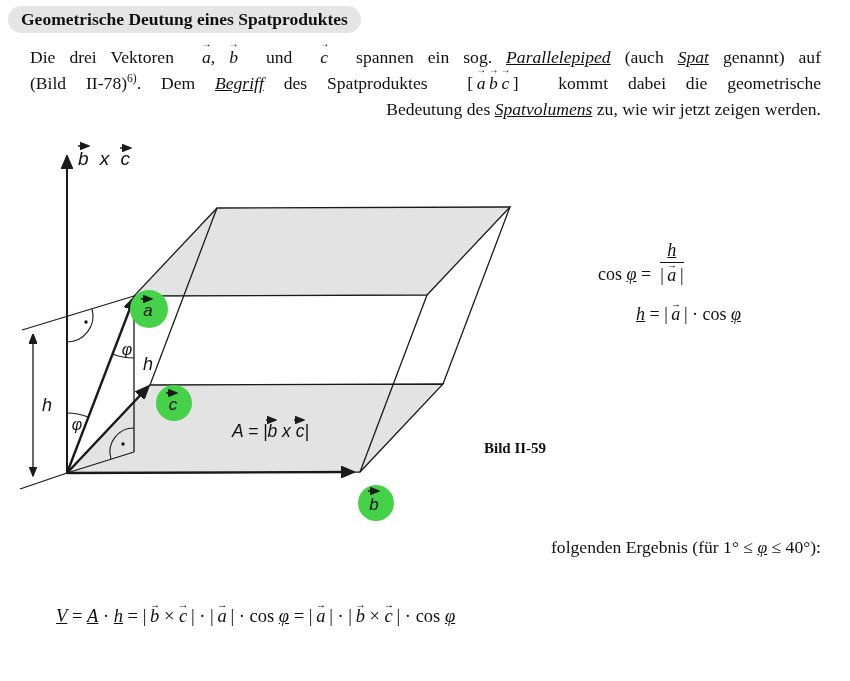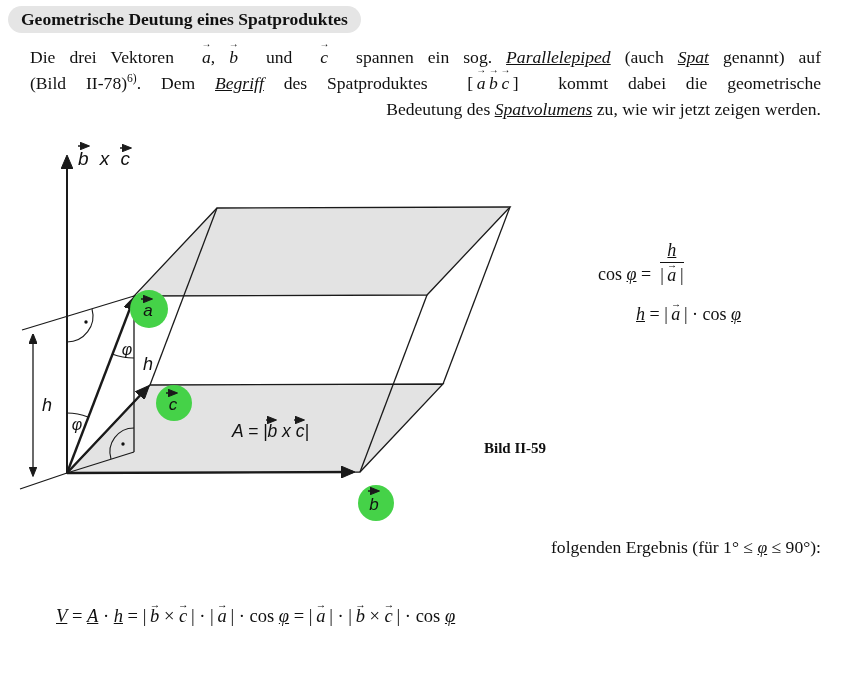--- a/index.html
+++ b/index.html
@@ -142,16 +142,16 @@
     <span><span>| </span><span class="v"><span class="ar">→</span>a</span><span> |</span></span>
   </span>
 </div>
 <div id="hf" class="abs"><span class="it">h</span><span> = | </span><span class="v"><span class="ar">→</span>a</span><span> | · cos </span><span class="it">φ</span></div>
 
 <div id="caption" class="abs">
   <div class="cap-title">Bild II-59</div>
 </div>
 
 <div id="body2" class="abs para">
-  <div class="fl"><span>folgenden Ergebnis (für 1° ≤ </span><span class="it">φ</span><span> ≤ 90°):</span></div>
+  <div class="fl"><span>folgenden Ergebnis (für 1° ≤ </span><span class="it">φ</span><span> ≤ 40°):</span></div>
 </div>
 
 <div id="resultf" class="abs"><span class="it">V</span><span> = </span><span class="it">A</span><span> · </span><span class="it">h</span><span> = | </span><span class="v"><span class="ar">→</span>b</span><span> × </span><span class="v"><span class="ar">→</span>c</span><span> | · | </span><span class="v"><span class="ar">→</span>a</span><span> | · cos </span><span class="it">φ</span><span> = | </span><span class="v"><span class="ar">→</span>a</span><span> | · | </span><span class="v"><span class="ar">→</span>b</span><span> × </span><span class="v"><span class="ar">→</span>c</span><span> | · cos </span><span class="it">φ</span></div>
 
 </body></html>

